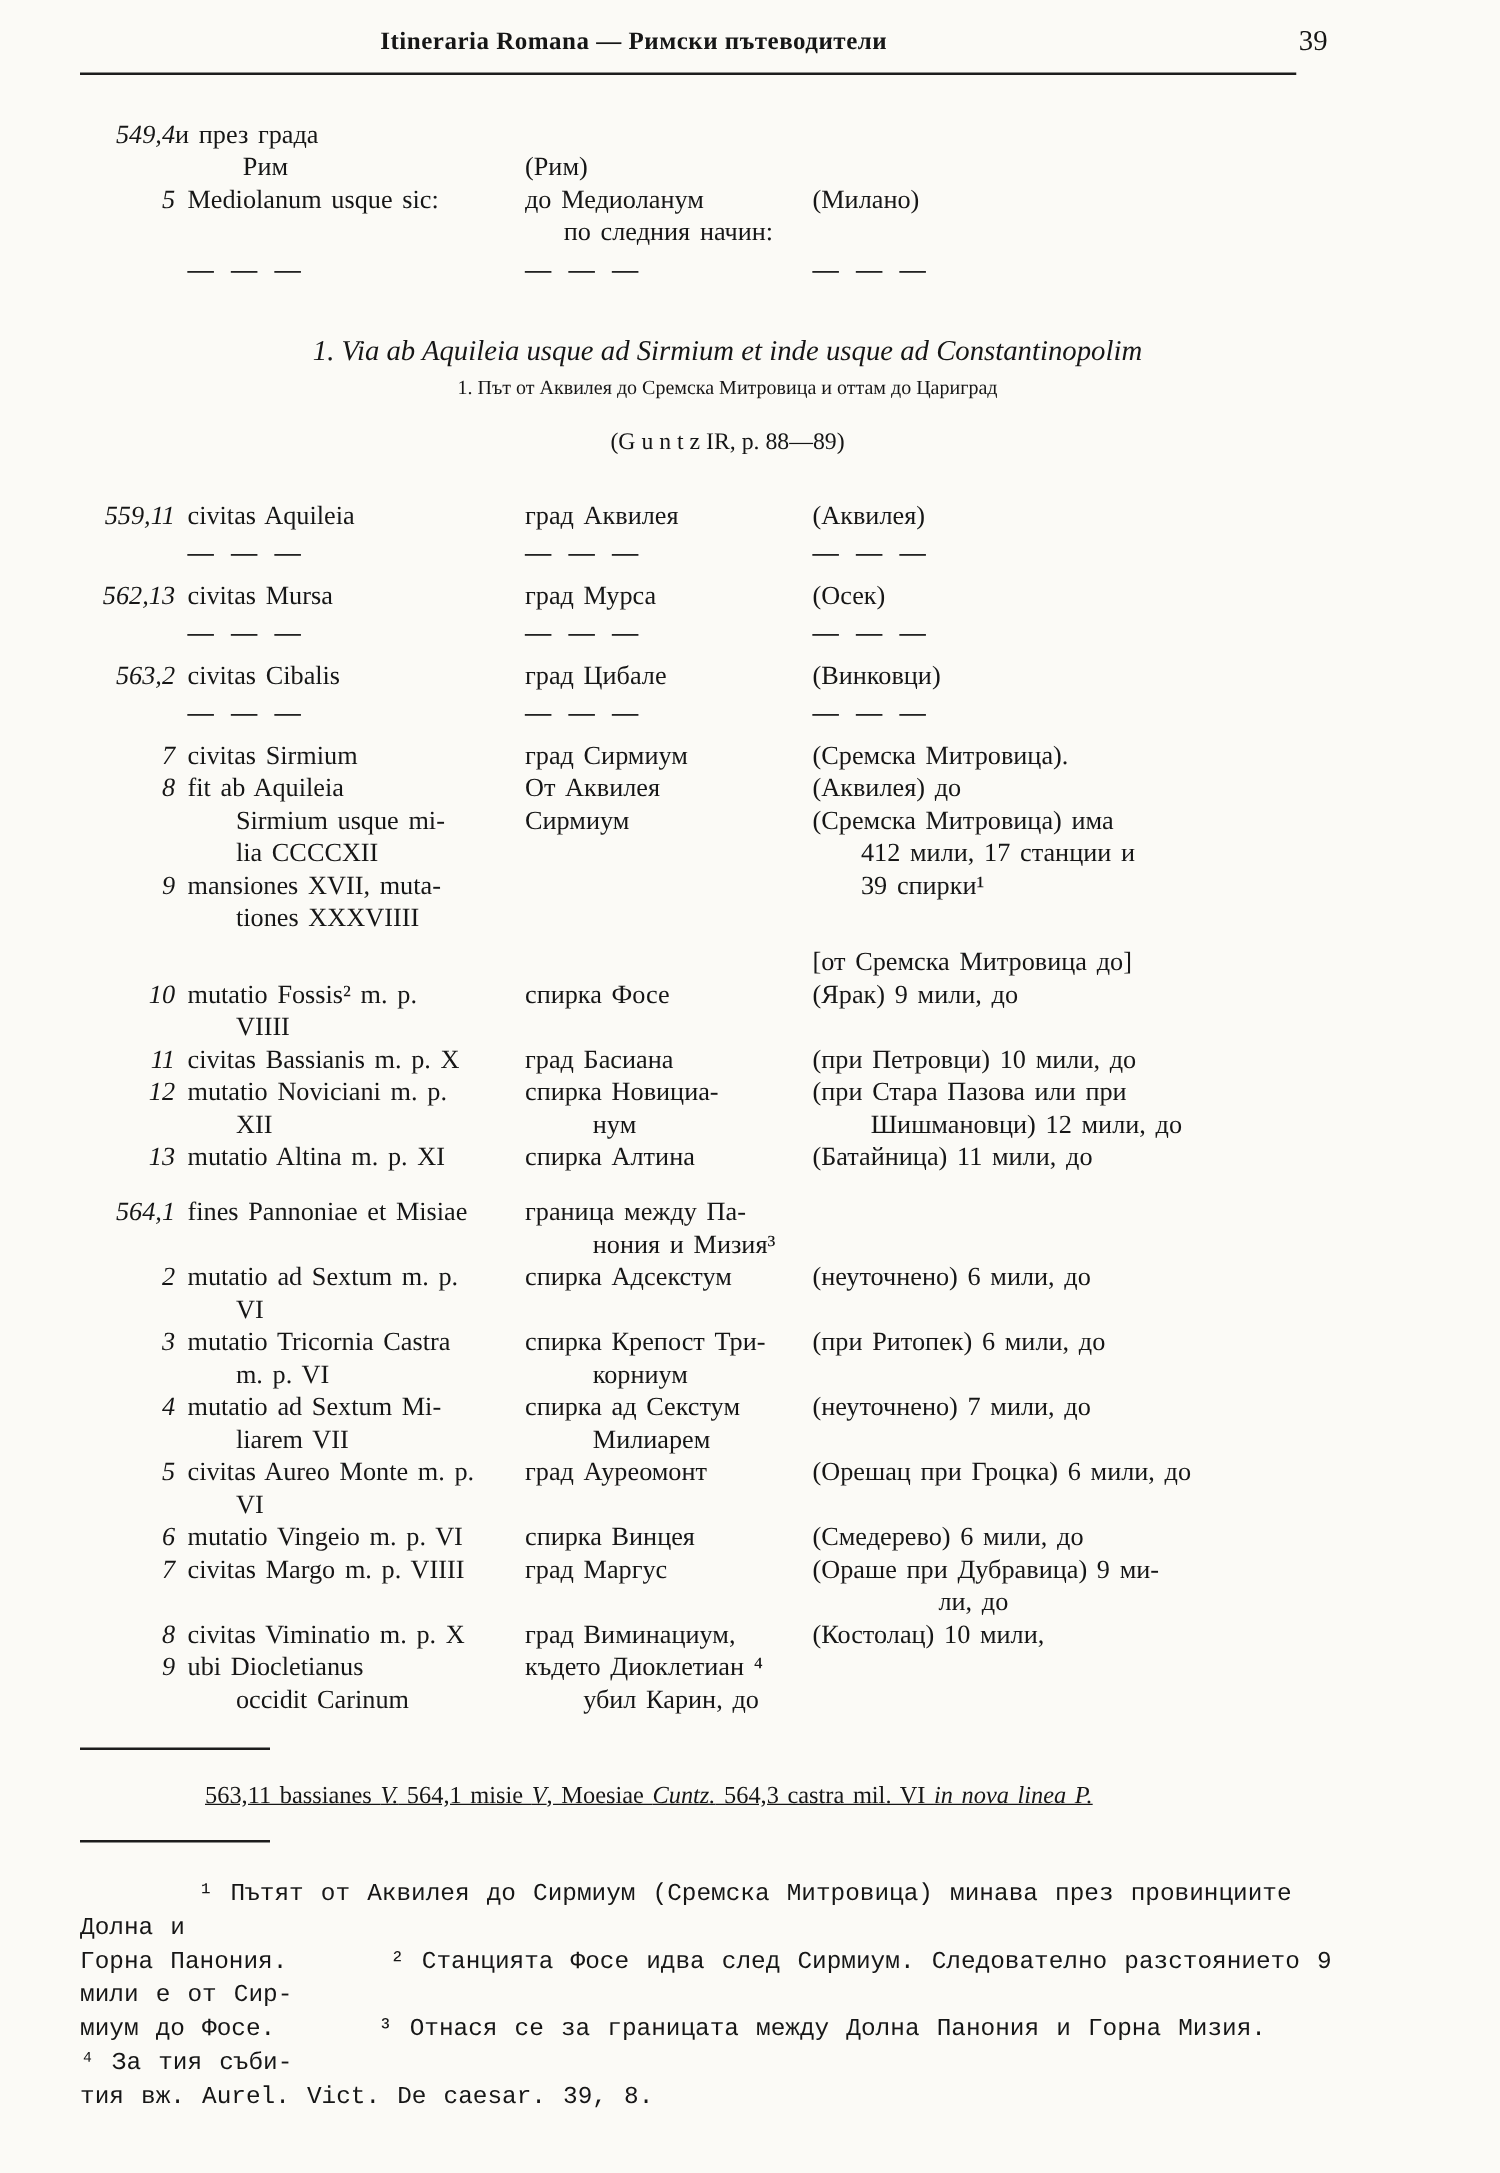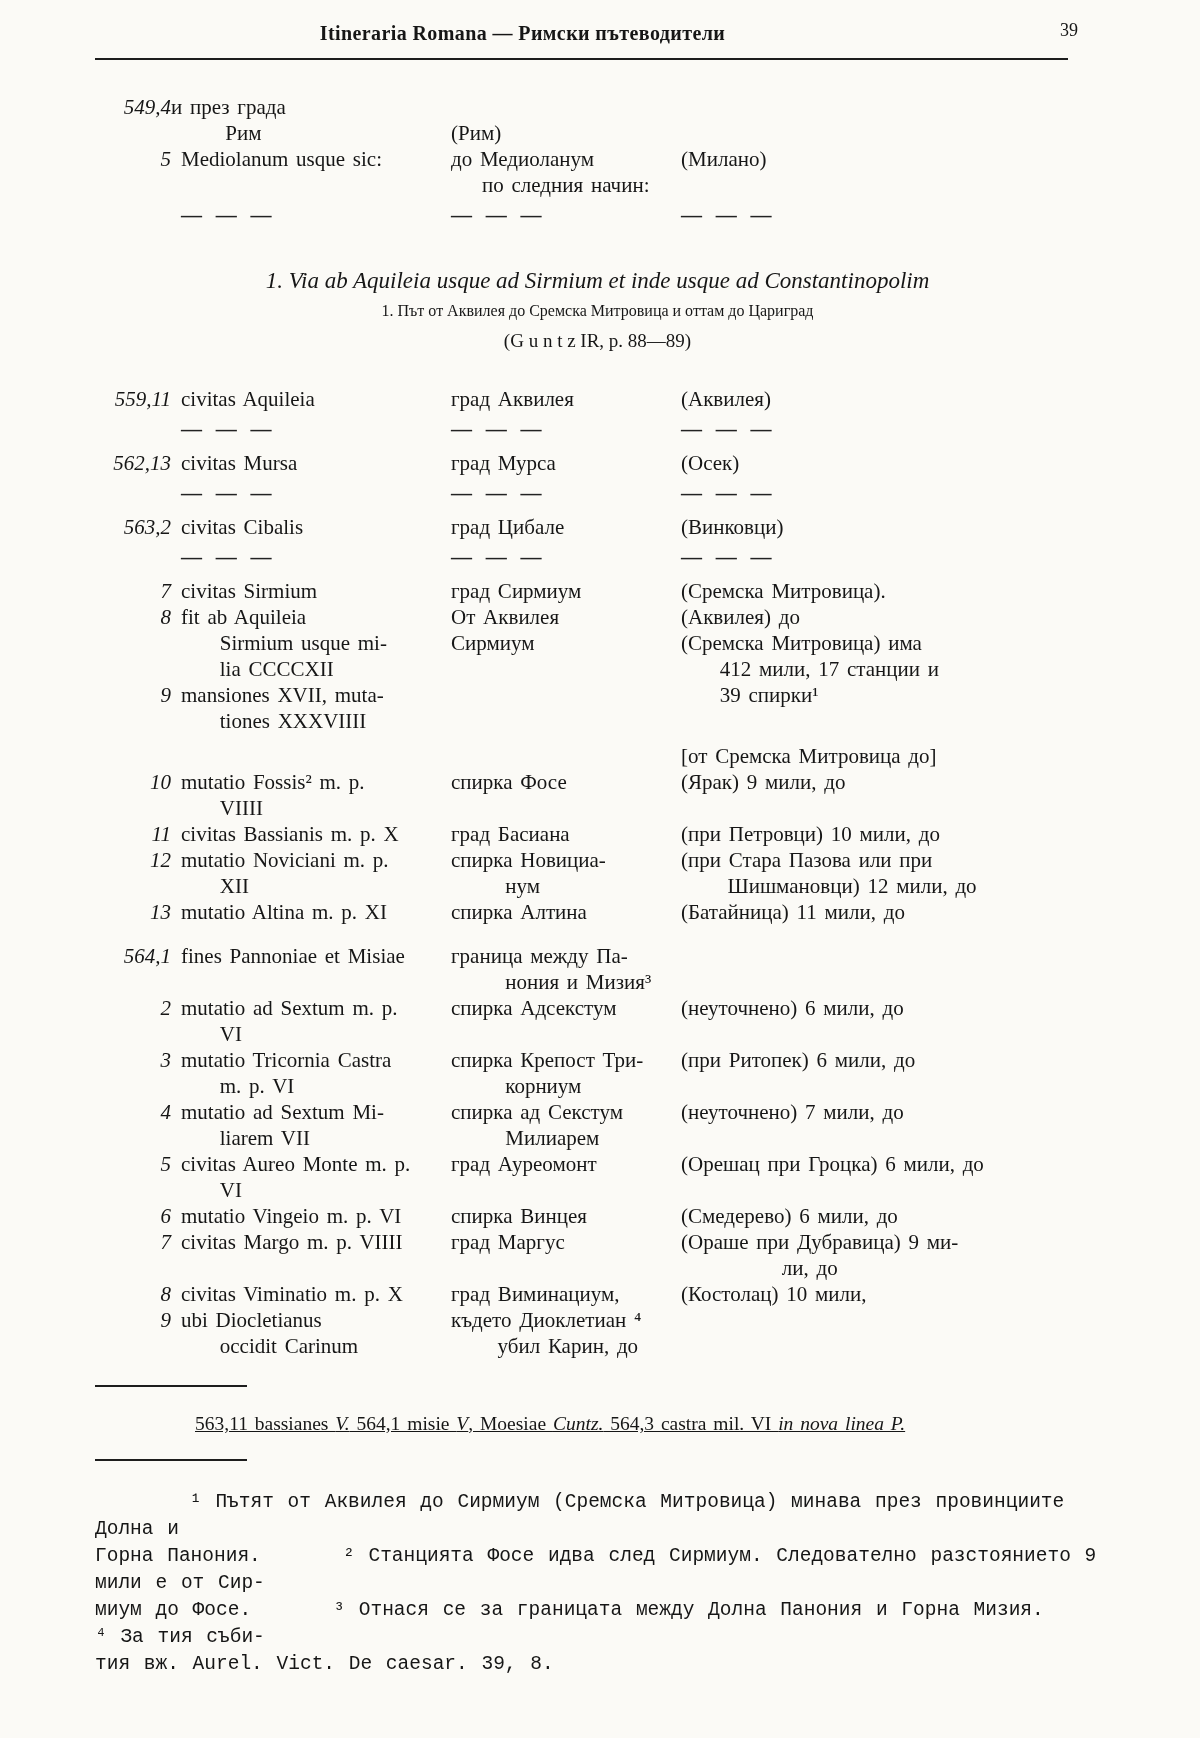--- a/index.html
+++ b/index.html
@@ -4,50 +4,50 @@
 <style>
   html,body { margin:0; padding:0; }
   body {
     width:1200px; height:1738px;
     background:#fbfaf6;
     color:#161616;
     font-family:"Liberation Serif","DejaVu Serif",serif;
     position:relative;
     overflow:hidden;
   }
-  .page { padding:20px 100px 0 95px; }
+  .page { padding:20px 100px 0 64px; }
 
   
   .header { position:relative; height:34px; }
   .header-title {
     position:absolute; left:0; right:150px; top:2px;
     text-align:center; font-weight:bold; font-size:20px; letter-spacing:0.4px;
   }
-  .page-number { position:absolute; right:22px; top:0; font-size:18px; }
+  .page-number { position:absolute; right:38px; top:0; font-size:23px; }
   .header-rule { height:2px; background:#1d1d1d; width:973px; margin-top:4px; }
 
   
   .itab { margin-top:34px; }
   .trow { display:grid; grid-template-columns:76px 280px 230px 1fr; }
   .cell {
     white-space:pre-wrap; font-size:21px; line-height:26px;
     word-spacing:2.5px; min-height:10px;
   }
   .c0 { text-align:right;font-style:italic; }
   .c1 { padding-left:10px; }
   .trow.dashes { margin:4px 0 8px 0; }
   .trow.dashes .cell { letter-spacing:3px; font-weight:bold; color:#222; }
   .trow.gap-sm { margin-top:9px; }
   .trow.gap-md { margin-top:18px; }
 
   
   .section-title { margin-top:38px; text-align:center; }
   .sec-latin  { font-style:italic; font-size:23px; line-height:30px; }
   .sec-bulg   { font-size:16px; line-height:30px; }
-  .sec-source { font-size:19px; margin-top:4px; }
+  .sec-source { font-size:19px; margin-top:17px; }
 
   .route { }
 
   
   .bottom { margin-top:26px; }
   .short-rule { width:152px; height:2px; background:#1d1d1d; }
   .apparatus {
     margin:24px 0 22px 0; padding-left:100px;
     font-size:19.5px; line-height:26px; word-spacing:2px;text-decoration:underline;
   }

